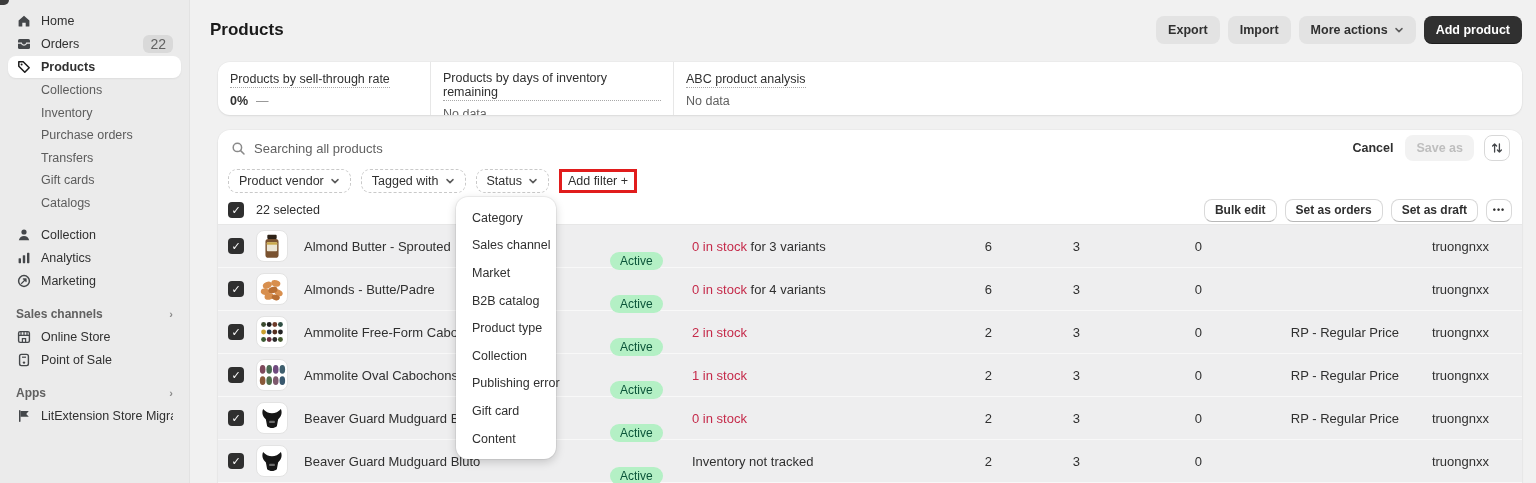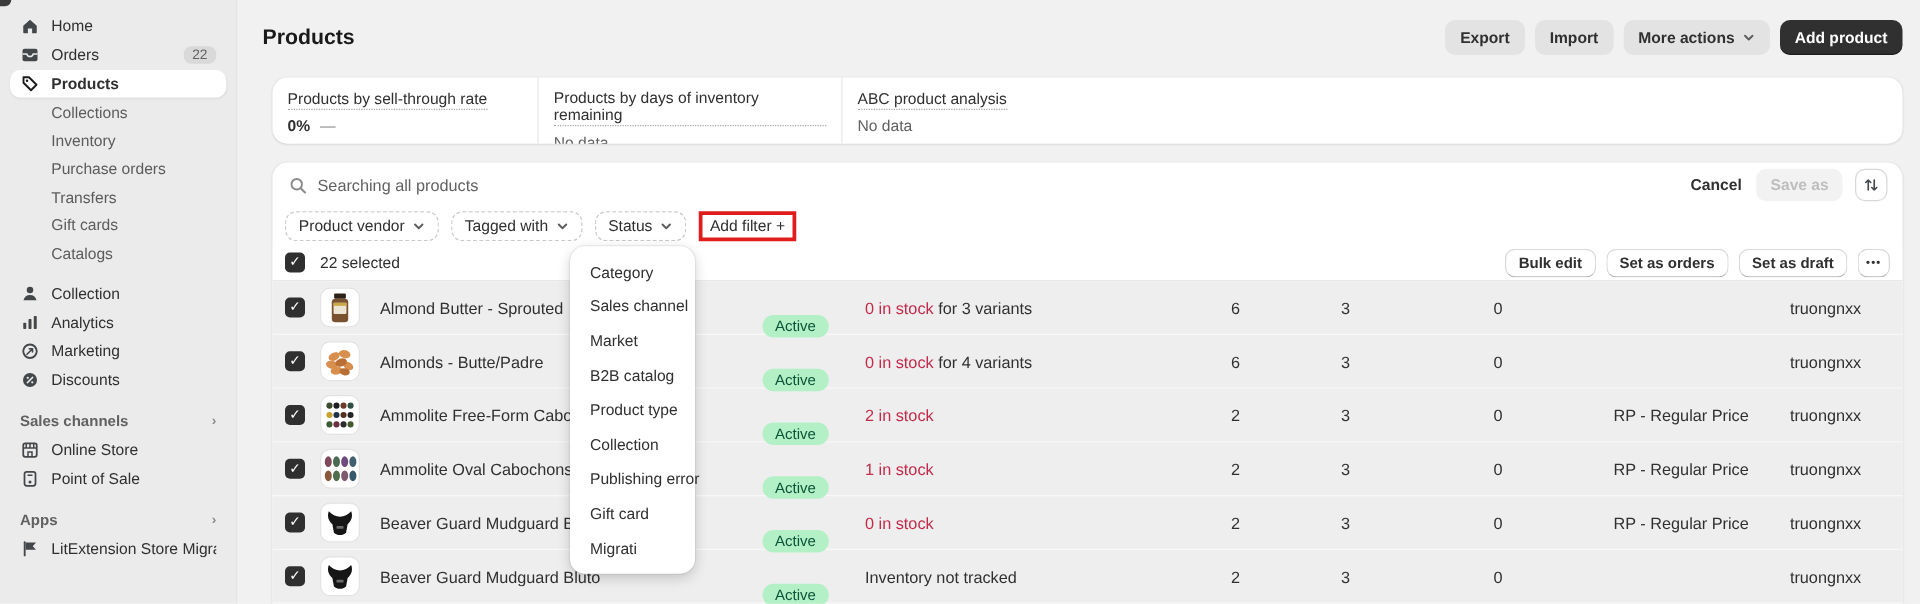--- a/index.html
+++ b/index.html
@@ -5,21 +5,21 @@
   * { margin:0; padding:0; box-sizing:border-box; }
   html,body { width:1536px; height:483px; overflow:hidden; }
   body { font-family:"Liberation Sans","DejaVu Sans",sans-serif; font-size:13px; color:#303030; background:#f1f1f1; position:relative; }
 
   
   .sidebar { position:absolute; left:0; top:0; width:190px; height:483px; background:#ebebeb; border-right:1px solid #e2e2e2; padding-top:9px; }
   .corner-notch { position:absolute; left:0; top:0; width:9px; height:5px; background:#3c3c3c; border-radius:0 0 5px 0; }
   .nav-item { display:flex; align-items:center; gap:9px; height:22px; margin:1px 8px; padding:0 8px; border-radius:8px; font-size:12.5px; color:#303030; cursor:pointer; }
   .nav-item.active { background:#ffffff; font-weight:700; box-shadow:0 1px 2px rgba(0,0,0,.06); }
   .nav-icon { width:16px; height:16px; display:flex; align-items:center; justify-content:center; flex:0 0 16px; }
-  .nav-badge { margin-left:auto; background:#d9d9d9; color:#616161; font-size:11px; border-radius:6px; padding:1px 7px; font-weight:400; }
+  .nav-badge { margin-left:auto; background:#d9d9d9; color:#616161; font-size:14px; border-radius:6px; padding:1px 7px; font-weight:400; }
   .nav-sub { display:flex; align-items:center; height:22.5px; margin:0 8px; padding:0 8px 0 33px; border-radius:8px; font-size:12.5px; color:#5c5c5c; cursor:pointer; }
   .nav-section { display:flex; align-items:center; justify-content:space-between; margin:0 8px; padding:0 8px; height:22px; font-size:12px; font-weight:600; color:#616161; }
   .nav-section .chev { color:#8a8a8a; font-size:11px; }
   .sp-lg { height:10px; } .sp-md { height:9px; }
 
   
   .main { position:absolute; left:190px; top:0; right:0; bottom:0; background:#f1f1f1; }
   .page-header { position:absolute; left:20px; right:14px; top:16px; height:28px; display:flex; align-items:center; }
   .page-title { font-size:17px; font-weight:700; color:#1a1a1a; }
   .header-actions { margin-left:auto; display:flex; gap:8px; align-items:center; }
@@ -163,31 +163,20 @@
       <div class="nav-item">
         <span class="nav-icon">
           <svg width="16" height="16" viewBox="0 0 16 16">
             <circle cx="8" cy="8" r="5.4" fill="none" stroke="#44474a" stroke-width="1.5"></circle>
             <path d="M5.6 10.4 10 6M10 6H7.4M10 6v2.6" stroke="#44474a" stroke-width="1.3" fill="none" stroke-linecap="round"></path>
           </svg>
         </span>
         <span>Marketing</span>
       </div>
 
-      <div class="nav-item">
-        <span class="nav-icon">
-          <svg width="16" height="16" viewBox="0 0 16 16">
-            <circle cx="8" cy="8" r="5.6" fill="#44474a"></circle>
-            <path d="M5.9 10.1l4.2-4.2" stroke="#ebebeb" stroke-width="1.2" stroke-linecap="round"></path>
-            <circle cx="6.2" cy="6.2" r=".9" fill="#ebebeb"></circle>
-            <circle cx="9.8" cy="9.8" r=".9" fill="#ebebeb"></circle>
-          </svg>
-        </span>
-        <span>Discounts</span>
-      </div>
     </div>
 
   <div class="sp-lg"></div>
   <div class="nav-section">
     <span>Sales channels</span>
     <span class="chev">›</span>
   </div>
   <div>
 
       <div class="nav-item">
@@ -528,17 +517,17 @@
 
       <div class="dd-item">
         <span>Publishing error</span>
       </div>
 
       <div class="dd-item">
         <span>Gift card</span>
       </div>
 
       <div class="dd-item">
-        <span>Migrati</span>
+        <span>Content</span>
       </div>
     </div>
 
 </main>
 
 </body></html>

